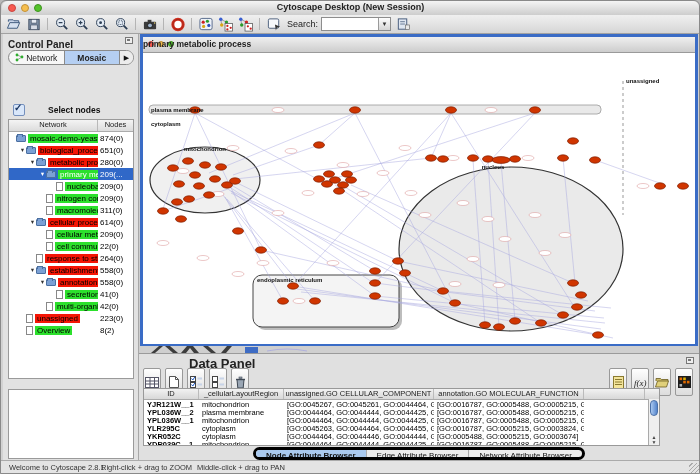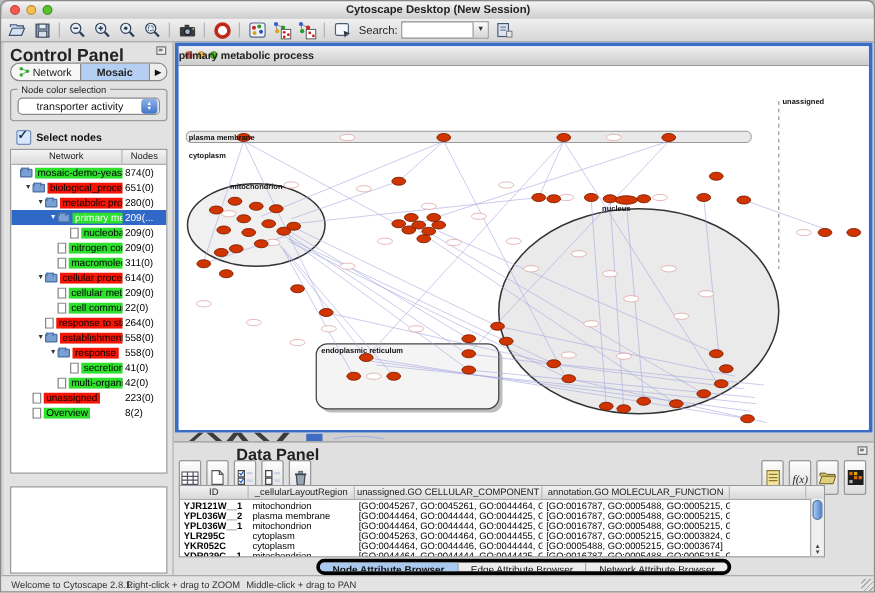--- a/index.html
+++ b/index.html
@@ -25,40 +25,40 @@
   .search-label{font-size:9px;color:#222;margin-left:2px;}
   .searchbox{display:inline-flex;align-items:center;border:1px solid #8d8d8d;background:#fff;height:12px;}
   .searchbox input{border:none;outline:none;width:52px;height:10px;font-size:8px;padding:0 2px;font-family:"Liberation Sans",sans-serif;}
   .searchbox .dd{width:11px;height:12px;background:linear-gradient(#fdfdfd,#d5d5d5);
     border-left:1px solid #9a9a9a;font-size:6px;display:flex;align-items:center;justify-content:center;color:#333;}
   
   .main{position:absolute;left:0;top:33px;right:0;bottom:12px;}
   
   .cpanel{position:absolute;left:2px;top:0;width:136px;bottom:0;background:#e2e2e2;border-right:1px solid #a8a8a8;box-sizing:border-box;}
   .cp-header{position:absolute;left:0;top:0;right:0;height:14px;}
-  .cp-header .ptitle{font-size:14px;font-weight:bold;color:#222;padding:2px 0 0 5px;display:inline-block;}
+  .cp-header .ptitle{font-size:10px;font-weight:bold;color:#222;padding:2px 0 0 5px;display:inline-block;}
   .float-icon{position:absolute;right:5px;top:3px;width:8px;height:7px;border:1px solid #777;background:#eee;box-sizing:border-box;}
   .float-icon::after{content:"";position:absolute;left:1px;top:1px;width:3px;height:2px;background:#777;}
   .cp-tabs{position:absolute;left:5px;top:16px;width:126px;height:15px;display:flex;
     border:1px solid #8a8a8a;border-radius:8px;background:#f7f7f7;overflow:hidden;box-sizing:border-box;}
   .cp-tab{flex:1;display:flex;align-items:center;justify-content:center;font-size:8.5px;color:#222;gap:2px;}
   .cp-tab.sel{background:#b5cff2;font-weight:bold;border-left:1px solid #8a8a8a;}
   .cp-tab-arrow{width:13px;display:flex;align-items:center;justify-content:center;
     font-size:7px;color:#111;border-left:1px solid #8a8a8a;background:#ececec;}
   .groupbox{position:absolute;left:5px;top:37px;width:126px;height:26px;border:1px solid #9a9a9a;border-radius:3px;box-sizing:border-box;}
   .groupbox .glabel{position:absolute;top:-5px;left:5px;background:#e2e2e2;padding:0 3px;font-size:7.5px;color:#222;}
   .combo{position:absolute;left:5px;top:6px;right:5px;height:14px;background:#fff;border:1px solid #8a8a8a;
     border-radius:4px;display:flex;align-items:center;box-sizing:border-box;}
   .combo .cval{flex:1;font-size:8.5px;color:#111;text-align:center;}
   .combo .stepper{width:13px;height:12px;margin-right:1px;border-radius:3px;
     background:linear-gradient(#8fb3e8,#3f74c8);display:flex;flex-direction:column;align-items:center;justify-content:center;color:#fff;font-size:4.5px;line-height:4px;}
   .checkrow{position:absolute;left:10px;top:70px;display:flex;align-items:center;gap:4px;}
   .checkbox{width:10px;height:10px;background:#d9e7fa;border:1px solid #7590bd;border-radius:2px;position:relative;}
   .checkbox::after{content:"✓";position:absolute;left:0px;top:-3px;font-size:10px;font-weight:bold;color:#16325e;}
-  .checklabel{font-size:8.5px;font-weight:bold;color:#111;}
+  .checklabel{font-size:8.5px;font-weight:bold;color:#111;margin-left:19px;}
   .tree{position:absolute;left:5px;top:85px;width:126px;height:260px;background:#fff;border:1px solid #9a9a9a;box-sizing:border-box;overflow:hidden;}
   .tree-head{height:11px;display:flex;background:linear-gradient(#f4f4f4,#dcdcdc);border-bottom:1px solid #ababab;font-size:7.5px;color:#222;}
   .tree-head .th1{width:88px;text-align:center;border-right:1px solid #b9b9b9;}
   .tree-head .th2{flex:1;text-align:center;}
   .trow{height:12px;display:flex;align-items:center;position:relative;font-size:8px;color:#000;}
   .trow.sel{background:#3068c8;}
   .tl-left{width:89px;display:flex;align-items:center;overflow:hidden;flex:0 0 auto;}
   .exp{width:7px;font-size:5.5px;color:#333;text-align:center;flex:0 0 auto;}
   .trow.sel .exp{color:#fff;}
   .ficon{flex:0 0 auto;margin-right:2px;}
@@ -254,30 +254,20 @@
               <circle cx="7" cy="4" r="1.4" fill="#2fae2f"></circle>
               <circle cx="2" cy="7" r="1.4" fill="#2fae2f"></circle>
             </svg>
           <span>Network</span>
         </div>
         <div class="cp-tab sel">
           <span>Mosaic</span>
         </div>
         <div class="cp-tab-arrow">▶</div>
       </div>
-      <div class="groupbox">
-        <span class="glabel">Node color selection</span>
-        <div class="combo">
-          <span class="cval">transporter activity</span>
-          <span class="stepper">
-              <span>▲</span>
-              <span>▼</span>
-            </span>
-        </div>
-      </div>
       <div class="checkrow">
         <span class="checkbox"></span>
         <span class="checklabel">Select nodes</span>
       </div>
       <div class="tree">
         <div class="tree-head">
           <div class="th1">Network</div>
           <div class="th2">Nodes</div>
         </div>
         <div id="tree-rows">
@@ -387,21 +377,21 @@
                 <span class="ficon folder"></span>
                 <span class="tlabel bg-red">establishment of lo</span>
               </div>
               <span class="tcount">558(0)</span>
             </div>
             <div class="trow">
               <div class="tl-left">
                 <span style="flex: 0 0 auto; width: 30px;"></span>
                 <span class="exp">▼</span>
                 <span class="ficon folder"></span>
-                <span class="tlabel bg-red">response</span>
+                <span class="tlabel bg-red">annotation</span>
               </div>
               <span class="tcount">558(0)</span>
             </div>
             <div class="trow">
               <div class="tl-left">
                 <span style="flex: 0 0 auto; width: 40px;"></span>
                 <span class="exp"></span>
                 <span class="ficon file"></span>
                 <span class="tlabel bg-green">secretion</span>
               </div>

